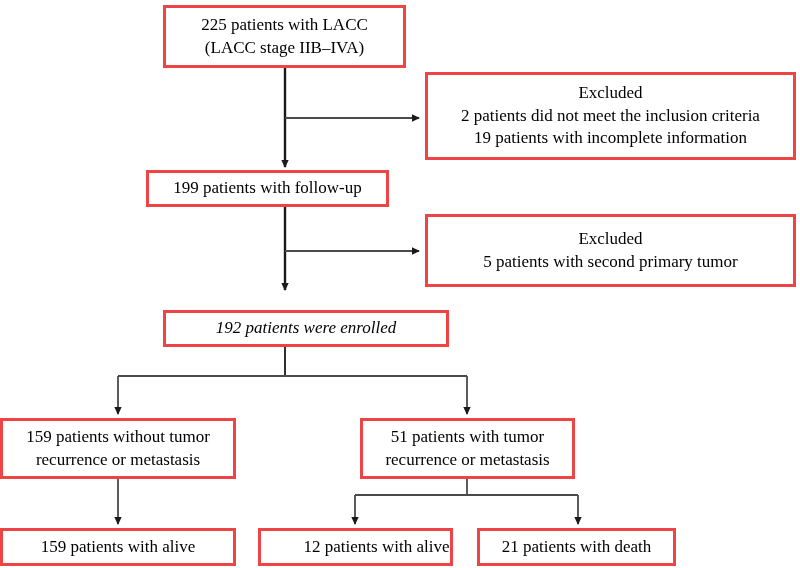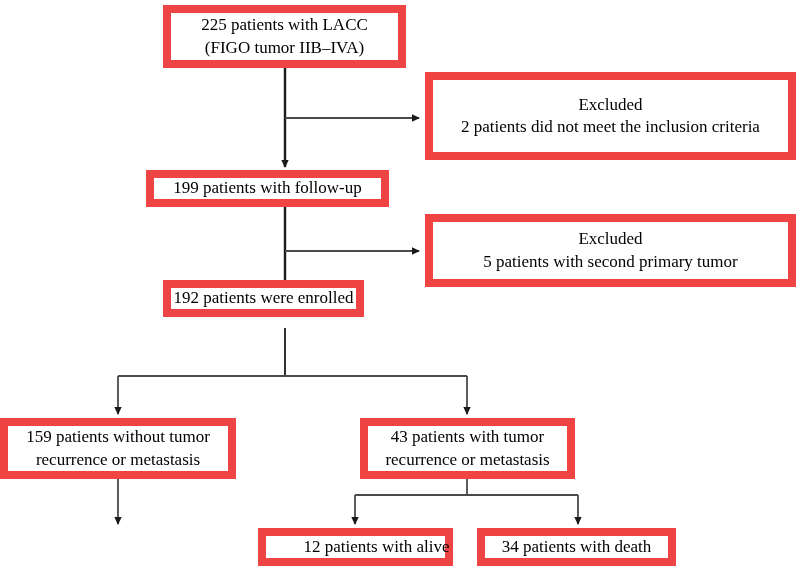--- a/index.html
+++ b/index.html
@@ -12,21 +12,21 @@
     position: relative;
     width: 800px;
     height: 568px;
     background: #ffffff;
     font-family: "Liberation Serif", "DejaVu Serif", serif;
     overflow: hidden;
   }
   .node {
     position: absolute;
     box-sizing: border-box;
-    border: 8px solid #ef4444;
+    border: 3px solid #ef4444;
     background: #ffffff;
     display: flex;
     flex-direction: column;
     align-items: center;
     justify-content: center;
     text-align: center;
     color: #000000;
     font-size: 17px;
     line-height: 1.32;
     padding: 2px 6px;
@@ -87,53 +87,57 @@
     <g>
       <path d="M467,479 L467,495" stroke="#4a4a4a" stroke-width="1.8" fill="none"></path>
       <path d="M355,495 L578,495" stroke="#4a4a4a" stroke-width="1.8" fill="none"></path>
       <path d="M355,495 L355,524" stroke="#4a4a4a" stroke-width="1.8" fill="none" marker-end="url(#arrowhead)"></path>
       <path d="M578,495 L578,524" stroke="#4a4a4a" stroke-width="1.8" fill="none" marker-end="url(#arrowhead)"></path>
     </g>
   </svg>
 
   <div class="node" style="left:163px; top:5px; width:243px; height:63px;">
     <span class="line">225 patients with LACC</span>
-    <span class="line">(FIGO tumor IIB–IVA)</span>
+    <span class="line">(LACC stage IIB–IVA)</span>
   </div>
 
   <div class="node" style="left:425px; top:72px; width:371px; height:88px;">
     <span class="line">Excluded</span>
     <span class="line">2 patients did not meet the inclusion criteria</span>
+    <span class="line">19 patients with incomplete information</span>
   </div>
 
   <div class="node" style="left:146px; top:170px; width:243px; height:37px;">
     <span class="line">199 patients with follow-up</span>
   </div>
 
   <div class="node" style="left:425px; top:214px; width:371px; height:73px;">
     <span class="line">Excluded</span>
     <span class="line">5 patients with second primary tumor</span>
   </div>
 
-  <div class="node" style="left:163px; top:280px; width:201px; height:37px;">
+  <div class="node" style="left:163px; top:310px; width:286px; height:37px;font-style:italic;">
     <span class="line">192 patients were enrolled</span>
   </div>
 
   <div class="node" style="left:0px; top:418px; width:236px; height:61px;text-align:center;">
     <span class="line">159 patients without tumor</span>
     <span class="line">recurrence or metastasis</span>
   </div>
 
   <div class="node" style="left:360px; top:418px; width:215px; height:61px;">
-    <span class="line">43 patients with tumor</span>
+    <span class="line">51 patients with tumor</span>
     <span class="line">recurrence or metastasis</span>
   </div>
 
+  <div class="node" style="left:0px; top:528px; width:236px; height:38px;">
+    <span class="line">159 patients with alive</span>
+  </div>
 
   <div class="node" style="left:258px; top:528px; width:195px; height:38px;padding-left:48px;">
     <span class="line">12 patients with alive</span>
   </div>
 
   <div class="node" style="left:477px; top:528px; width:199px; height:38px;">
-    <span class="line">34 patients with death</span>
+    <span class="line">21 patients with death</span>
   </div>
 
 </div>
 
 </body></html>

